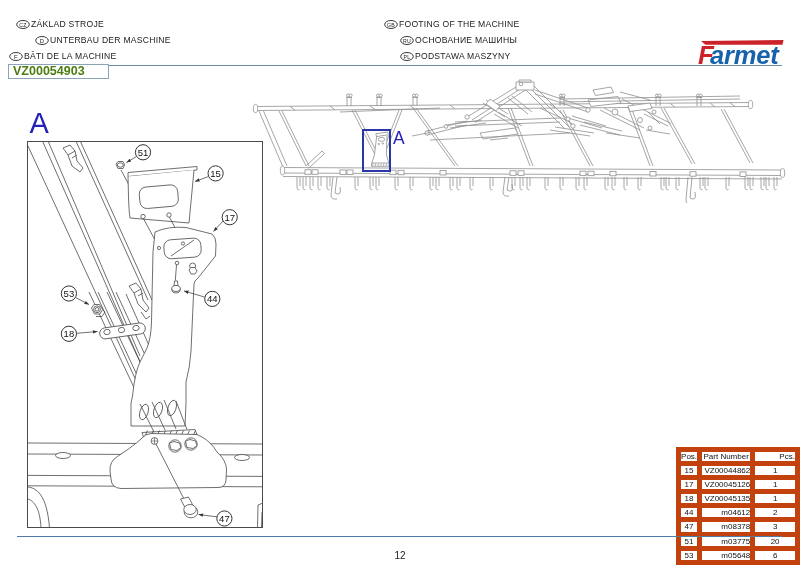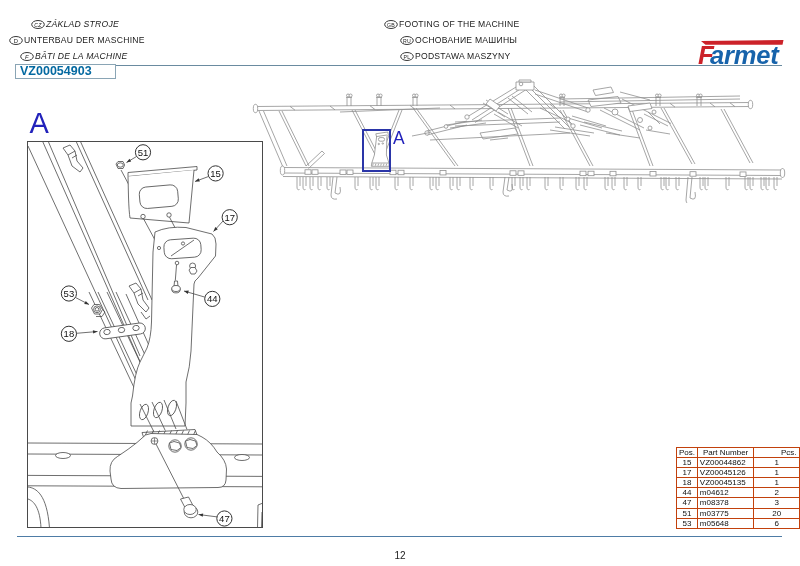--- a/index.html
+++ b/index.html
@@ -1,43 +1,43 @@
 <!DOCTYPE html>
 <html><head>
 <meta charset="utf-8">
 <style>
   html,body{margin:0;padding:0;}
   body{width:800px;height:566px;position:relative;background:#ffffff;
        font-family:"Liberation Sans",sans-serif;overflow:hidden;}
   .hdr{position:absolute;font-size:8.6px;color:#1a1a1a;letter-spacing:0.25px;white-space:nowrap;}
   .lang{display:inline-block;vertical-align:-1.5px;margin-right:1px;}
   .hline{position:absolute;left:17px;width:765px;height:1px;background:#6a8ba0;}
-  .vzbox{position:absolute;left:15px;top:64.4px;width:95px;height:12.6px;border:1px solid #8aa5b5;
-         font-size:12.5px;font-weight:bold;color:#0369a1;line-height:13px;padding-left:4px;background:#fff;}
+  .vzbox{position:absolute;left:8px;top:64.4px;width:95px;height:12.6px;border:1px solid #8aa5b5;
+         font-size:12.5px;font-weight:bold;color:#4d7c0f;line-height:13px;padding-left:4px;background:#fff;}
   .bigA{position:absolute;color:#2222bb;}
   .tbl{position:absolute;left:676px;top:447px;border-collapse:collapse;font-size:8px;color:#111;}
-  .tbl td{border:1px solid #c2410c;padding:0;height:9.1px;line-height:9.1px;overflow:hidden;}
+  .tbl td{border:5px solid #c2410c;padding:0;height:9.1px;line-height:9.1px;overflow:hidden;}
   .tbl .c{text-align:center;}
-  .tbl .l{text-align:left;padding-left:2px;}
+  .tbl .l{text-align:right;padding-left:2px;}
   .pnum{position:absolute;left:0;top:549.5px;width:800px;text-align:center;font-size:10px;color:#222;}
 </style>
 </head>
 <body>
 
-<div class="hdr" style="left:31px;top:19px;font-style:italic;">
+<div class="hdr" style="left:16px;top:19px;">
 <svg class="lang" width="14" height="9">
       <ellipse cx="7" cy="4.5" rx="6.3" ry="4" fill="none" stroke="#222" stroke-width="0.9"></ellipse>
       <text x="7" y="6.6" font-size="5.2" text-anchor="middle" fill="#222" font-family="Liberation Sans">CZ</text>
     </svg>ZÁKLAD STROJE</div>
-<div class="hdr" style="left:9px;top:35px;">
+<div class="hdr" style="left:35px;top:35px;">
 <svg class="lang" width="14" height="9">
       <ellipse cx="7" cy="4.5" rx="6.3" ry="4" fill="none" stroke="#222" stroke-width="0.9"></ellipse>
       <text x="7" y="6.8" font-size="5.8" text-anchor="middle" fill="#222" font-family="Liberation Sans">D</text>
     </svg>UNTERBAU DER MASCHINE</div>
-<div class="hdr" style="left:20px;top:51px;font-style:italic;">
+<div class="hdr" style="left:9px;top:51px;">
 <svg class="lang" width="14" height="9">
       <ellipse cx="7" cy="4.5" rx="6.3" ry="4" fill="none" stroke="#222" stroke-width="0.9"></ellipse>
       <text x="7" y="6.8" font-size="5.8" text-anchor="middle" fill="#222" font-family="Liberation Sans">F</text>
     </svg>BÂTI DE LA MACHINE</div>
 
 <div class="hdr" style="left:384px;top:19px;">
 <svg class="lang" width="14" height="9">
       <ellipse cx="7" cy="4.5" rx="6.3" ry="4" fill="none" stroke="#222" stroke-width="0.9"></ellipse>
       <text x="7" y="6.6" font-size="5.2" text-anchor="middle" fill="#222" font-family="Liberation Sans">GB</text>
     </svg>FOOTING OF THE MACHINE</div>

